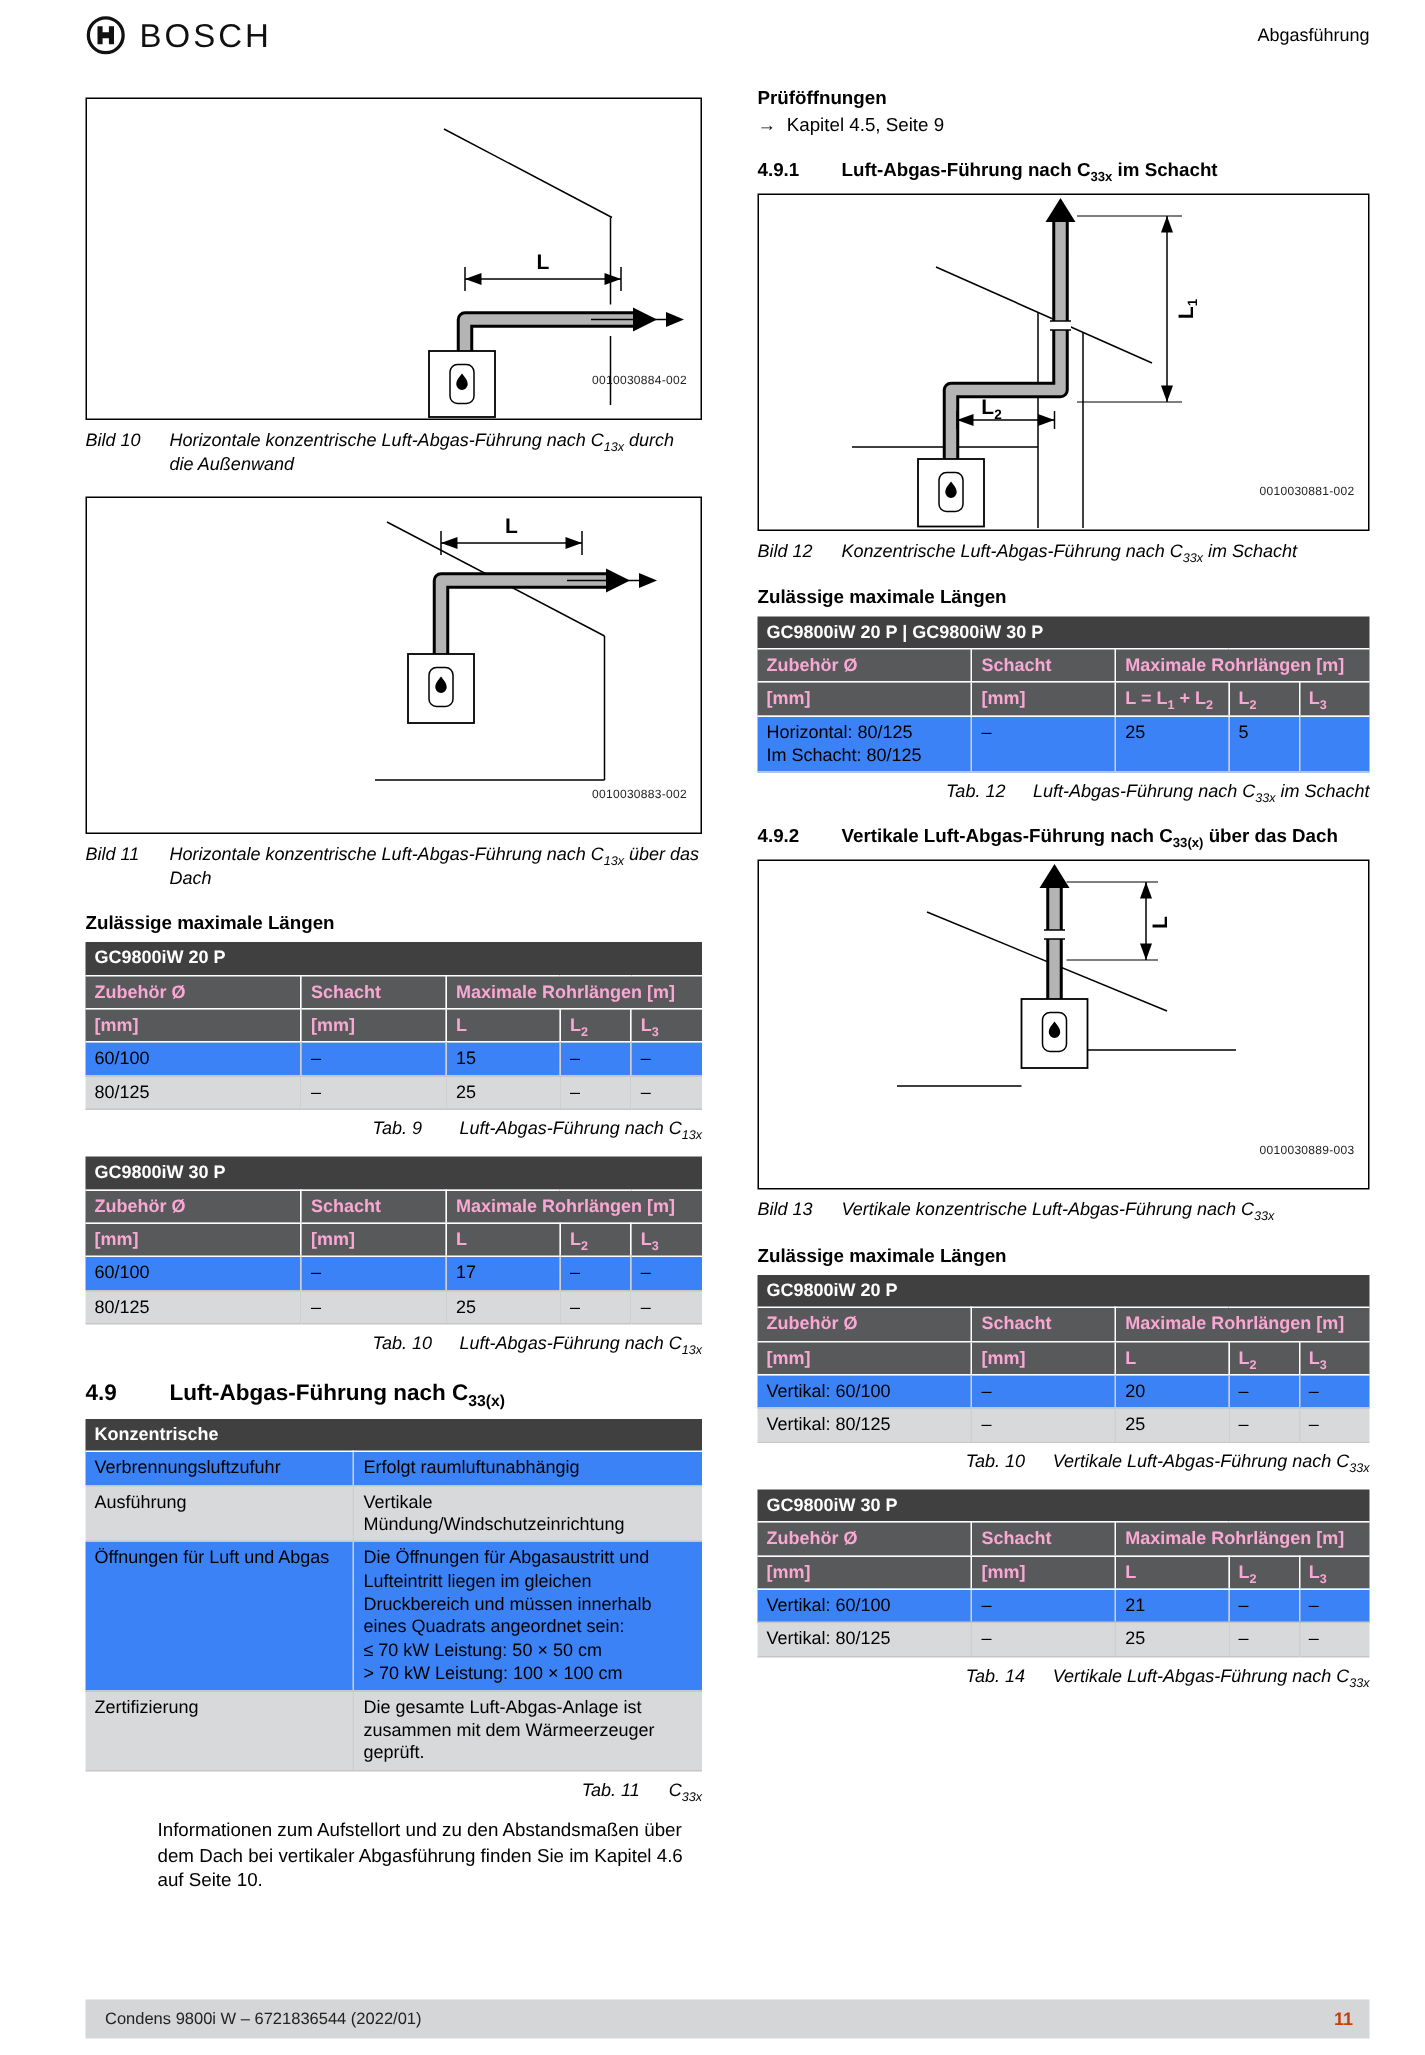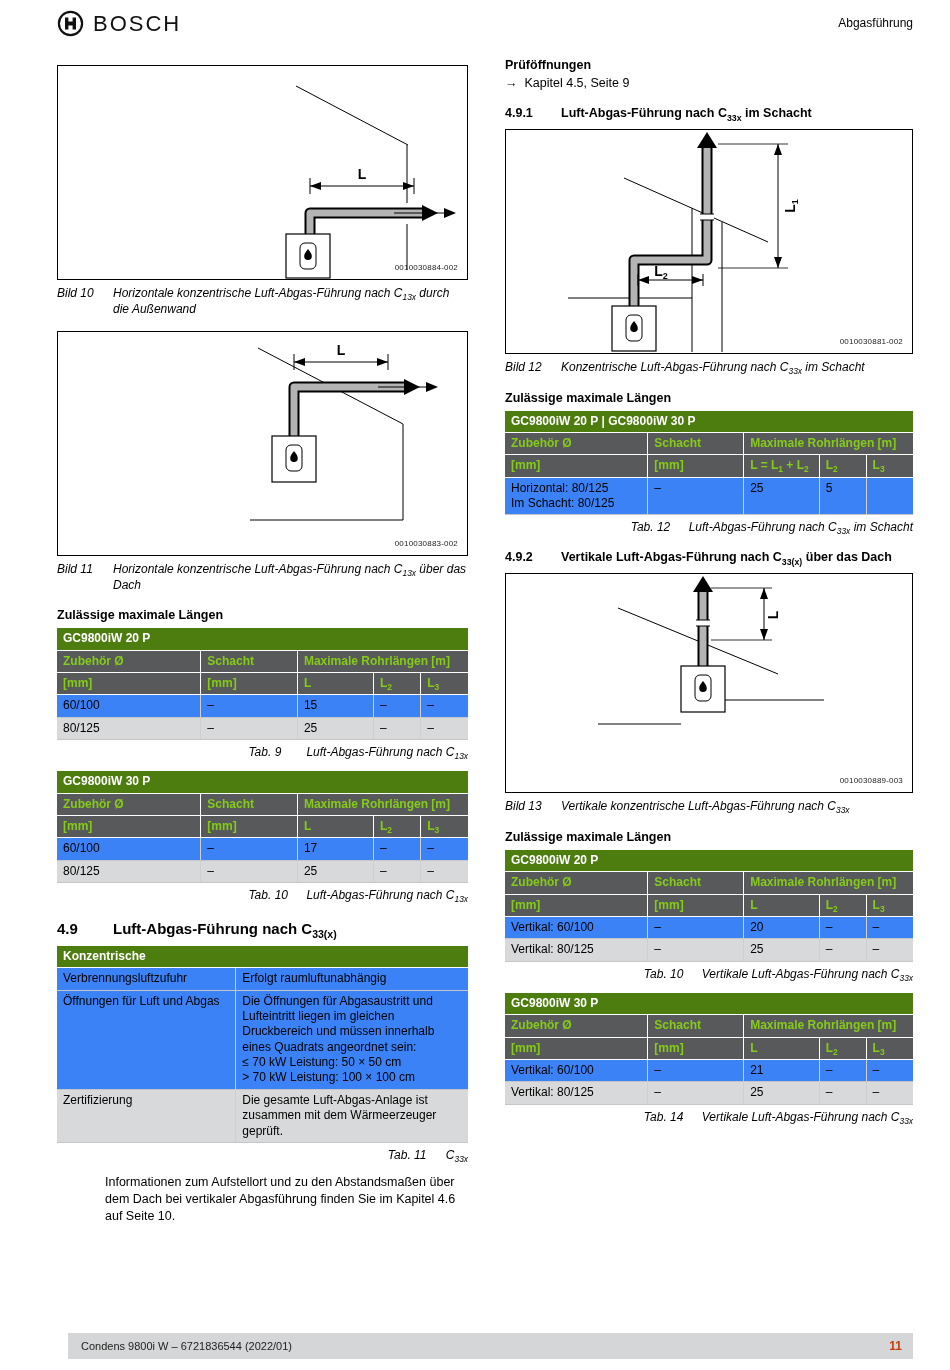--- a/index.html
+++ b/index.html
@@ -21,21 +21,21 @@
   .topic { font-size:12px; padding-top:6px; }
 
   
   .columns { position:absolute; top:56px; left:57px; width:856px; display:flex; gap:37px; }
   .col-left  { width:411px; }
   .col-right { width:408px; }
 
   
   .fig-box { border:1px solid #000; position:relative; background:#fff; }
   .fig-box svg { display:block; width:100%; height:100%; }
-  .fig-code { position:absolute; right:9px; bottom:7px; font-size:8px; color:#222; letter-spacing:.2px; }
+  .fig-code { position:absolute; right:9px; bottom:21px; font-size:8px; color:#222; letter-spacing:.2px; }
   .fig-cap { display:flex; font-style:italic; font-size:12px; line-height:1.3; margin:6px 0 0 0; }
   .fig-cap .cap-label { flex:0 0 56px; }
   .fig-cap .cap-text  { flex:1; }
 
   svg text { font-family:"Liberation Sans", sans-serif; font-weight:bold; font-size:14px; fill:#000; }
   svg .sub-t { font-size:9px; }
   .ln  { stroke:#000; stroke-width:1; fill:none; }
   .ln-thin { stroke:#000; stroke-width:0.8; fill:none; }
   .pipe-o { fill:none; stroke:#000; stroke-width:11; stroke-linejoin:round; }
   .pipe-f { fill:none; stroke:#b4b4b4; stroke-width:7; stroke-linejoin:round; }
@@ -46,43 +46,43 @@
   .sec2 { display:flex; font-weight:bold; font-size:15px; margin:18px 0 9px 0; }
   .sec2 .sec-num { flex:0 0 56px; }
   .sec3 { display:flex; font-weight:bold; font-size:12.5px; margin:16px 0 9px 0; }
   .sec3 .sec-num { flex:0 0 56px; }
 
   sub { font-size:70%; line-height:0; }
 
   
   table { width:100%; border-collapse:collapse; font-size:12px; table-layout:fixed; }
   th, td { padding:3px 6px; text-align:left; vertical-align:top; line-height:1.28; }
-  .title-row th { background:#4d7c0f; color:#fff; font-weight:bold; border-bottom:1px solid #fff; }
+  .title-row th { background:#404040; color:#fff; font-weight:bold; border-bottom:1px solid #fff; }
   .group-row th, .unit-row th {
-    background:#58595b; color:#84cc16; font-weight:bold;
+    background:#58595b; color:#f9a8d4; font-weight:bold;
     border-left:1px solid #fff; border-bottom:1px solid #fff;
   }
   .group-row th:first-child, .unit-row th:first-child { border-left:none; }
   tbody td { border-left:1px solid #cfcfcf; border-bottom:1px solid #c6c6c6; background:#3b82f6; }
   tbody td:first-child { border-left:none; }
   tr.shade td { background:#d8d9da; }
   .tab-cap { display:flex; font-style:italic; font-size:12px; margin:5px 0 12px 0;justify-content:flex-end; }
   .tab-cap .cap-label { flex:0 0 58px; }
 
   .c-zub { width:35%; } .c-sch { width:23.5%; } .c-l { width:18.5%; } .c-l2 { width:11.5%; } .c-l3 { width:11.5%; }
   .c-key { width:43.5%; } .c-val { width:56.5%; }
 
   .pruef-title { font-weight:bold; font-size:12.5px; margin-top:2px; }
   .pruef-ref { display:flex; gap:7px; font-size:12.5px; margin:4px 0 12px 0; }
   .pruef-ref .arrow { font-weight:bold; }
 
   .info-text { font-size:12.5px; line-height:1.35; margin-top:10px;margin-left:48px; }
 
   
-  .ftr { position:absolute; left:68px; right:37px; bottom:11px; height:26px;
+  .ftr { position:absolute; left:57px; right:37px; bottom:11px; height:26px;
          background:#d5d6d7; display:flex; align-items:center; justify-content:space-between;
          padding:0 11px 0 13px; }
   .ftr-doc { font-size:11px; color:#222; }
   .ftr-page { font-size:12px; font-weight:bold; color:#c2410c; }
 </style>
 </head>
 <body>
 
 <div class="page">
 
@@ -264,20 +264,26 @@
         <thead>
           <tr class="title-row">
               <th colspan="2">Konzentrische</th>
             </tr>
         </thead>
         <tbody>
           <tr>
             <td>Verbrennungsluftzufuhr</td>
             <td>
                 <div>Erfolgt raumluftunabhängig</div>
+              </td>
+          </tr>
+          <tr class="shade">
+            <td>Ausführung</td>
+            <td>
+                <div>Vertikale Mündung/Windschutzeinrichtung</div>
               </td>
           </tr>
           <tr>
             <td>Öffnungen für Luft und Abgas</td>
             <td>
               <div>Die Öffnungen für Abgasaustritt und Lufteintritt liegen im gleichen Druckbereich und müssen innerhalb eines Quadrats angeordnet sein:</div>
               <div>≤ 70 kW Leistung: 50 × 50 cm</div>
               <div>&gt; 70 kW Leistung: 100 × 100 cm</div>
             </td>
           </tr>

